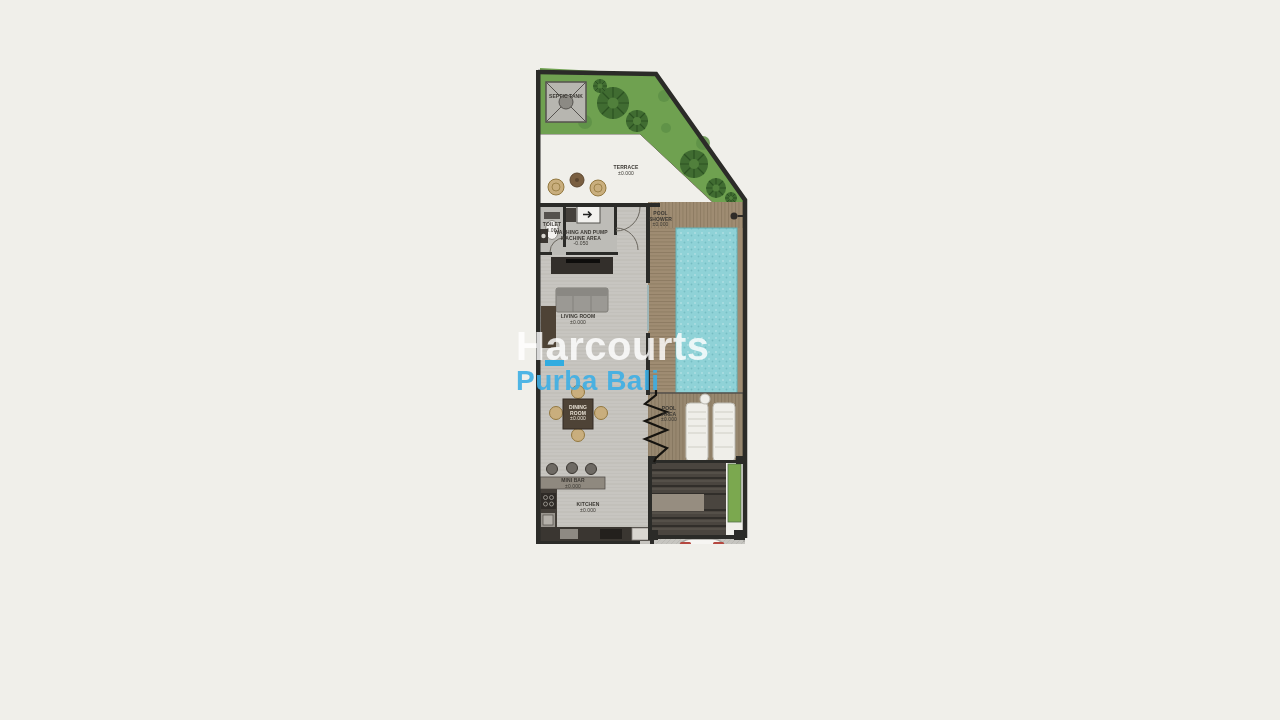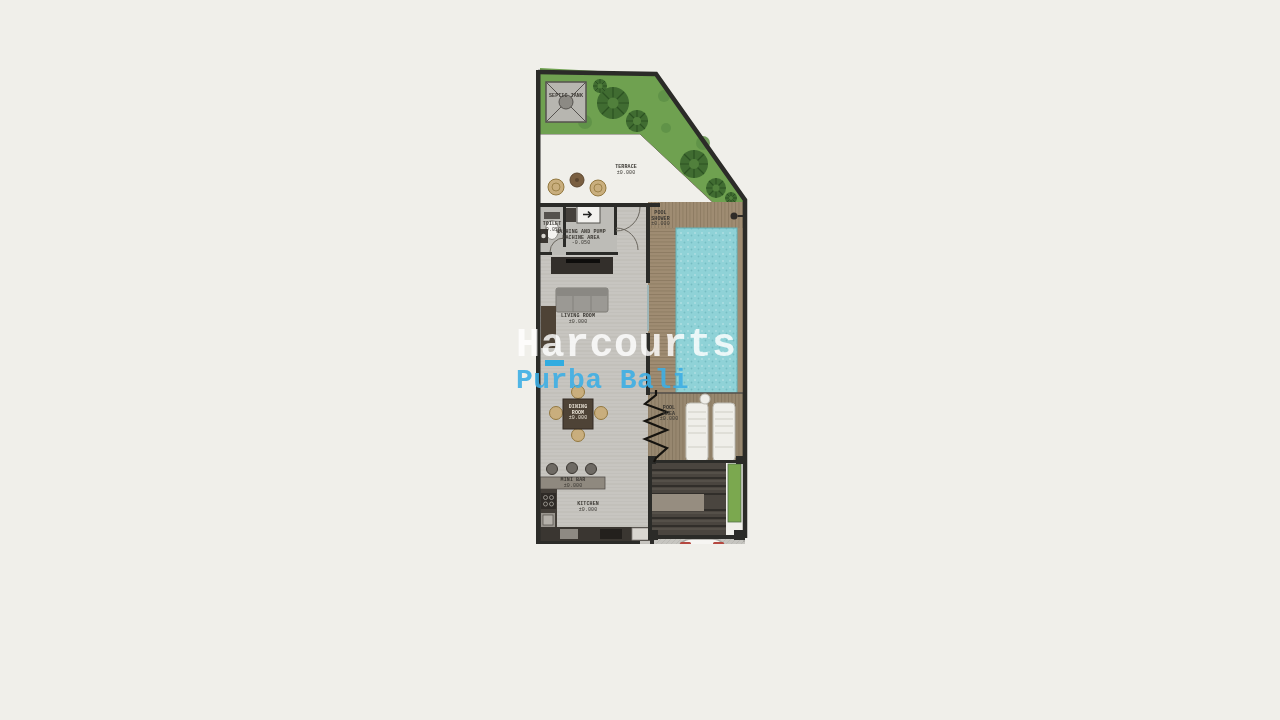--- a/index.html
+++ b/index.html
@@ -1,17 +1,17 @@
 <!DOCTYPE html>
 <html><head>
 <meta charset="utf-8">
 <style>
   html,body{margin:0;padding:0;background:#F0EFEA;}
   #stage{position:relative;width:1280px;height:544px;background:#F0EFEA;overflow:hidden;
-         font-family:Liberation Mono, monospace;}
+         font-family:Liberation Sans, sans-serif;}
   #planSvg{position:absolute;left:0;top:0;}
   .room-label{position:absolute;font-size:5px;line-height:1.12;color:#3B3833;text-align:center;
               font-weight:700;letter-spacing:.1px;z-index:5;}
   .room-label .nm{display:block;}
   .room-label .lvl{display:block;font-weight:400;}
   .room-label.light{color:#E8E1D4;}
   .vdim{position:absolute;writing-mode:vertical-rl;font-size:4px;color:#3B3833;z-index:5;line-height:1;}
   .wm-brand{position:absolute;left:516px;top:326px;font-weight:700;font-size:40px;line-height:1;
             color:rgba(255,255,255,0.82);z-index:9;letter-spacing:0.5px;}
   .wm-dash{position:absolute;left:545px;top:360px;width:19px;height:6px;background:rgba(41,171,226,0.95);z-index:9;}

